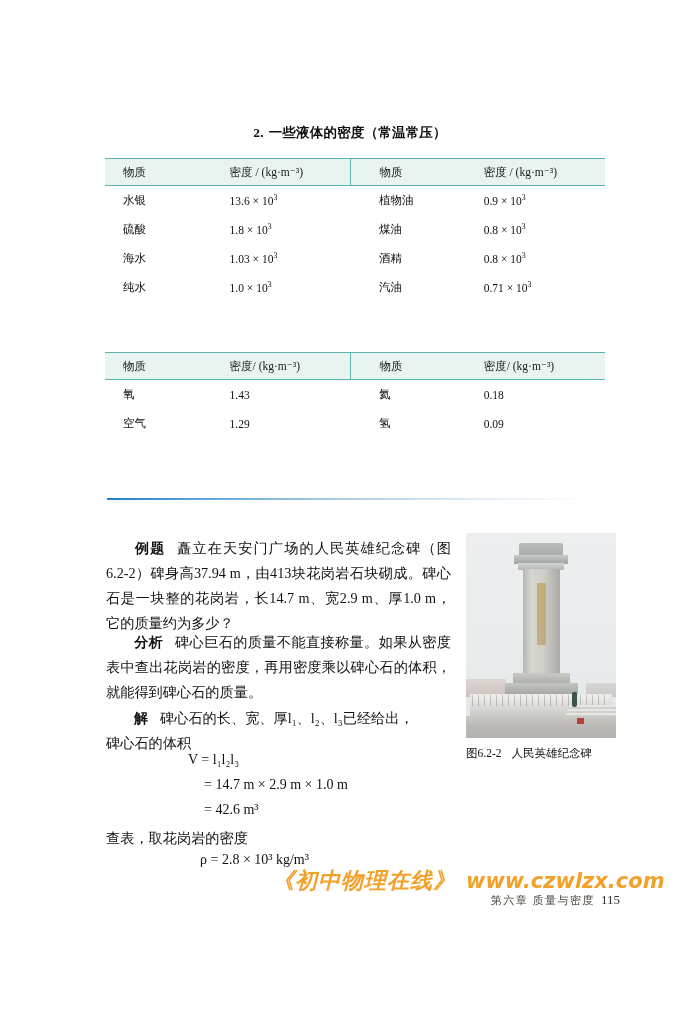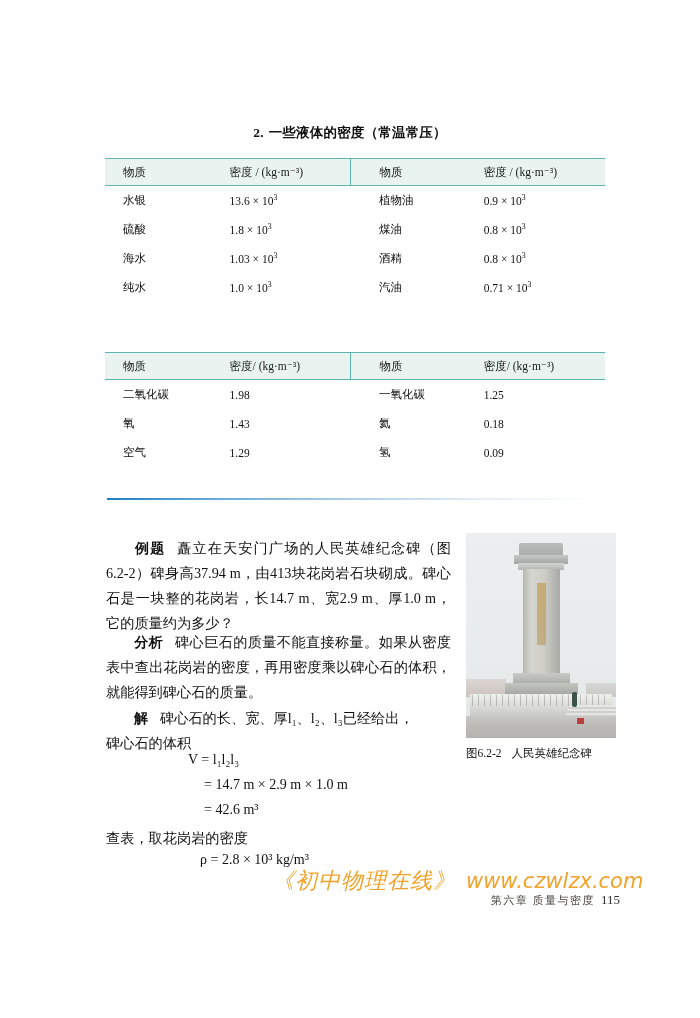--- a/index.html
+++ b/index.html
@@ -233,21 +233,21 @@
     white-space: nowrap;
   }
   #figure-caption .cap-gap { display: inline-block; width: 10px; }
 
   
   #watermark {
     position: absolute;
     left: 272px;
     top: 866px;
     font-style: italic;
-    font-weight: normal;
+    font-weight: bold;
     color: #f2a22a;
     font-size: 22px;
     white-space: nowrap;
     font-family: "DejaVu Sans", "Liberation Sans", sans-serif;
   }
   #watermark .wm-cn { letter-spacing: 1px; }
   #watermark .wm-url { margin-left: 10px; font-size: 21px; }
 
   
   #page-footer {
@@ -315,26 +315,20 @@
   <table class="dtable" id="gas-table">
     <thead>
       <tr>
         <th class="hdr-name1">物质</th>
         <th class="hdr-val1 mid-left">密度/ (kg·m⁻³)</th>
         <th class="hdr-name2">物质</th>
         <th class="hdr-val2">密度/ (kg·m⁻³)</th>
       </tr>
     </thead>
     <tbody>
-      <tr>
-        <td class="c-name1">二氧化碳</td>
-        <td class="c-val1">1.98</td>
-        <td class="c-name2">一氧化碳</td>
-        <td class="c-val2">1.25</td>
-      </tr>
       <tr>
         <td class="c-name1">氧</td>
         <td class="c-val1">1.43</td>
         <td class="c-name2">氦</td>
         <td class="c-val2">0.18</td>
       </tr>
       <tr>
         <td class="c-name1">空气</td>
         <td class="c-val1">1.29</td>
         <td class="c-name2">氢</td>

